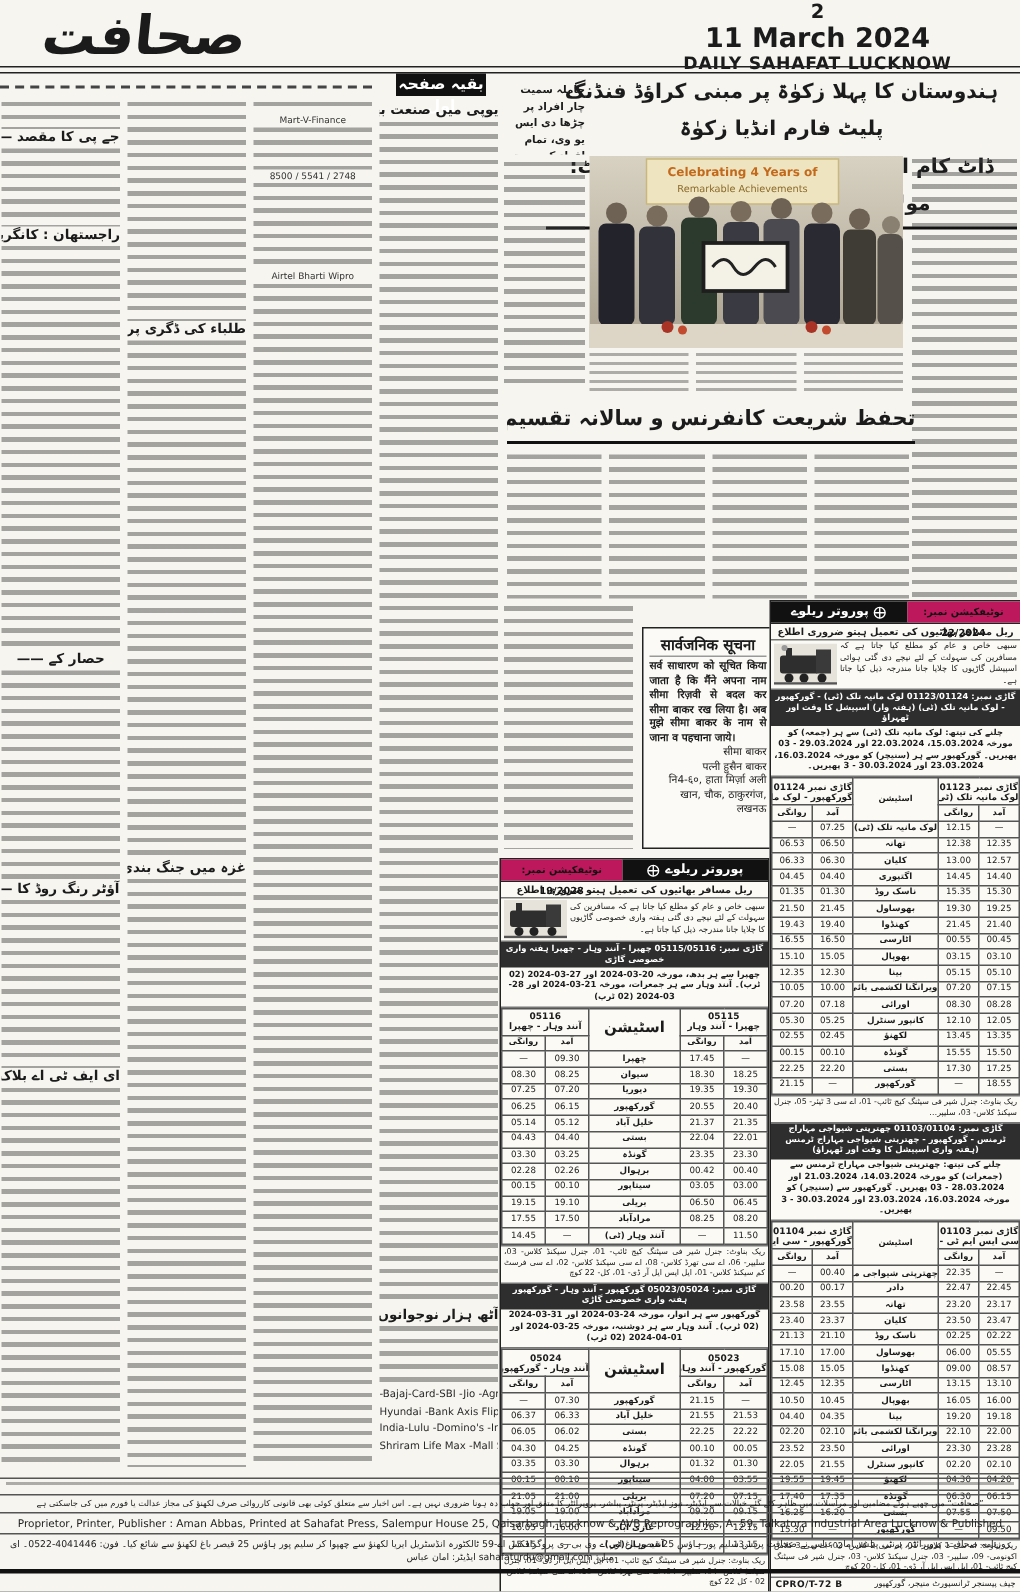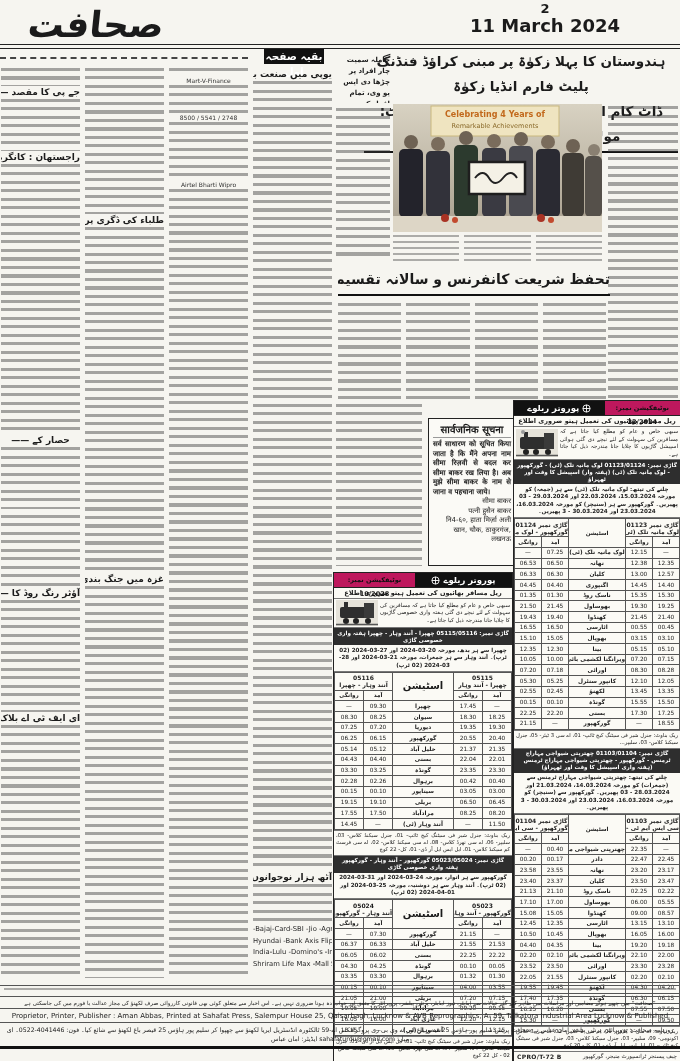--- a/index.html
+++ b/index.html
@@ -75,20 +75,21 @@
 </style>
 </head>
 <body>
 
 <div id="page">
 
   <div class="abs logo" style="left:28px;top:4px;">صحافت</div>
   <div class="abs hright" style="right:10px;top:2px;width:250px;">
     <div class="pgno">2</div>
     <div class="hdate">11 March 2024</div>
+    <div class="hpaper">DAILY SAHAFAT LUCKNOW</div>
   </div>
   <div class="abs hrule" style="left:0;top:44px;width:680px;"></div>
 
   <div class="abs contlabel" style="left:264px;top:49px;width:60px;height:15px;">بقیہ صفحہ اول</div>
   <div class="abs dash" style="left:0;top:57px;width:248px;"></div>
 
   <div class="abs colw" style="left:1px;top:68px;width:79px;height:910px;">
     <div class="sim" style="height:18px;"></div>
     <div class="uh">جے پی کا مقصد ——</div>
     <div class="sim" style="height:52px;"></div>

